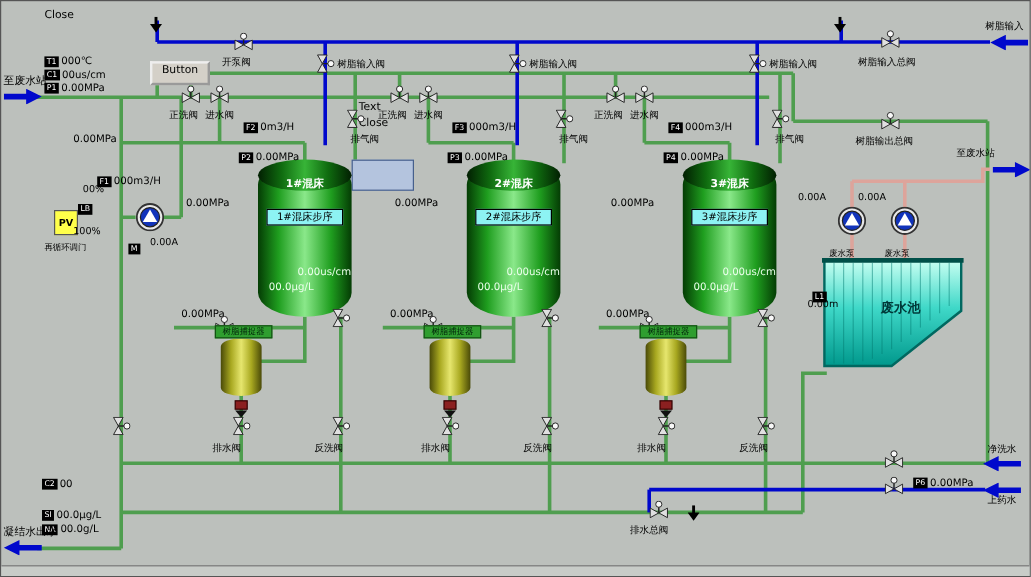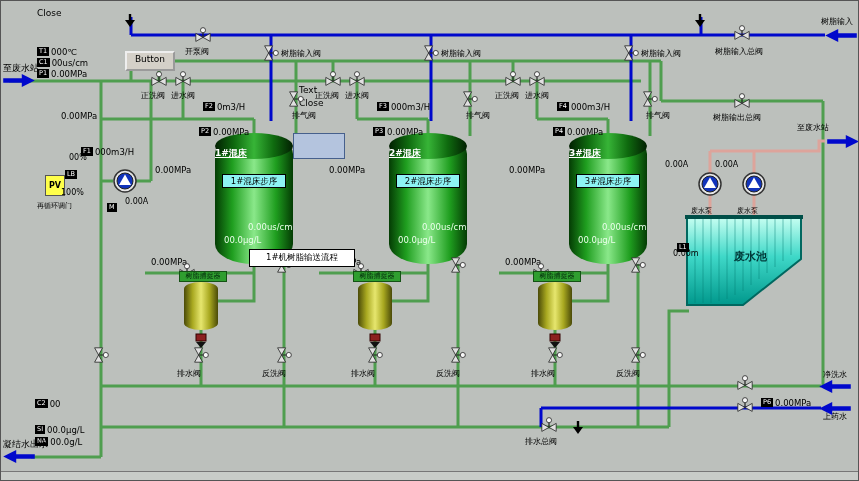--- a/index.html
+++ b/index.html
@@ -14,21 +14,21 @@
   .tv{font-size:8.5px;vertical-align:middle;}
   .btn{position:absolute;z-index:4;background:#d4d0c8;border:2px outset #eee;font-size:9px;text-align:center;line-height:13px;cursor:pointer;}
   .panel{position:absolute;z-index:2;background:#b4c4de;border:1px solid #46608c;}
   .transfer{position:absolute;z-index:4;background:#fff;border:1px solid #000;font-size:8.5px;line-height:14px;text-align:center;}
   .vlv{position:absolute;width:16px;height:16px;z-index:3;}
   .rot{transform:rotate(90deg);}
   .tank{position:absolute;width:78px;height:130px;z-index:2;border-radius:39px/20px;
         background:linear-gradient(90deg,#043c04,#1f9e1f 22%,#8ae88a 50%,#1f9e1f 78%,#043c04);}
   .tank:before{content:'';position:absolute;top:-1px;left:0;width:100%;height:26px;border-radius:50%;
         background:linear-gradient(90deg,#021f02,#0f6b0f 25%,#37b437 50%,#0f6b0f 75%,#021f02);}
-  .tank .title{position:absolute;top:13px;width:100%;text-align:left;color:#fff;font-size:9px;font-weight:bold;z-index:2;text-decoration:underline;}
+  .tank .title{position:absolute;top:13px;width:100%;text-align:center;color:#fff;font-size:9px;font-weight:bold;z-index:2;}
   .tank .step{position:absolute;top:40px;left:7px;width:62px;background:#8df3f3;border:1px solid #000;
         font-size:8.5px;text-align:center;line-height:12px;z-index:2;}
   .tank .rd1{position:absolute;top:88px;left:9px;color:#eaffea;font-size:8.5px;z-index:2;padding-left:24px;}
   .tank .rd2{position:absolute;top:101px;left:9px;color:#eaffea;font-size:8.5px;z-index:2;}
   .trap{position:absolute;width:34px;height:48px;z-index:2;border-radius:17px/7px;
         background:linear-gradient(90deg,#4a4a08,#a8a820 25%,#e6e66e 50%,#a8a820 75%,#4a4a08);}
   .traphdr{position:absolute;z-index:3;background:#2f9e2f;border:1px solid #145214;color:#00240a;
         font-size:7px;line-height:9px;padding:0 1px;text-align:center;width:44px;}
   .pumpw{position:absolute;width:24px;height:24px;z-index:3;}
   .arr{position:absolute;width:32px;height:13px;z-index:3;}
@@ -214,21 +214,20 @@
       </svg></div>
   <div class="p l8" style="left:714px;top:46px">树脂输入总阀</div>
   <div class="vlv" style="left:733px;top:92px"><svg width="16" height="16">
         <use href="#valve"></use>
       </svg></div>
   <div class="p l8" style="left:712px;top:112px">树脂输出总阀</div>
 
   <div class="p l9" style="left:298px;top:84px">Text</div>
   <div class="p l9" style="left:298px;top:97px">Close</div>
   <div class="panel" style="left:292px;top:132px;width:50px;height:24px"></div>
-  <div class="transfer" style="left:248px;top:248px;width:104px;height:16px">1#机树脂输送流程</div>
 
   <div class="p" style="left:202px;top:95px"><span class="tg">F2</span><span class="tv">0m3/H</span></div>
   <div class="p" style="left:198px;top:120px"><span class="tg">P2</span><span class="tv">0.00MPa</span></div>
   <div class="p tv" style="left:154px;top:164px">0.00MPa</div>
   <div class="vlv" style="left:150px;top:70px"><svg width="16" height="16">
         <use href="#valve"></use>
       </svg></div>
   <div class="p l8" style="left:140px;top:90px">正洗阀</div>
   <div class="vlv" style="left:174px;top:70px"><svg width="16" height="16">
         <use href="#valve"></use>

